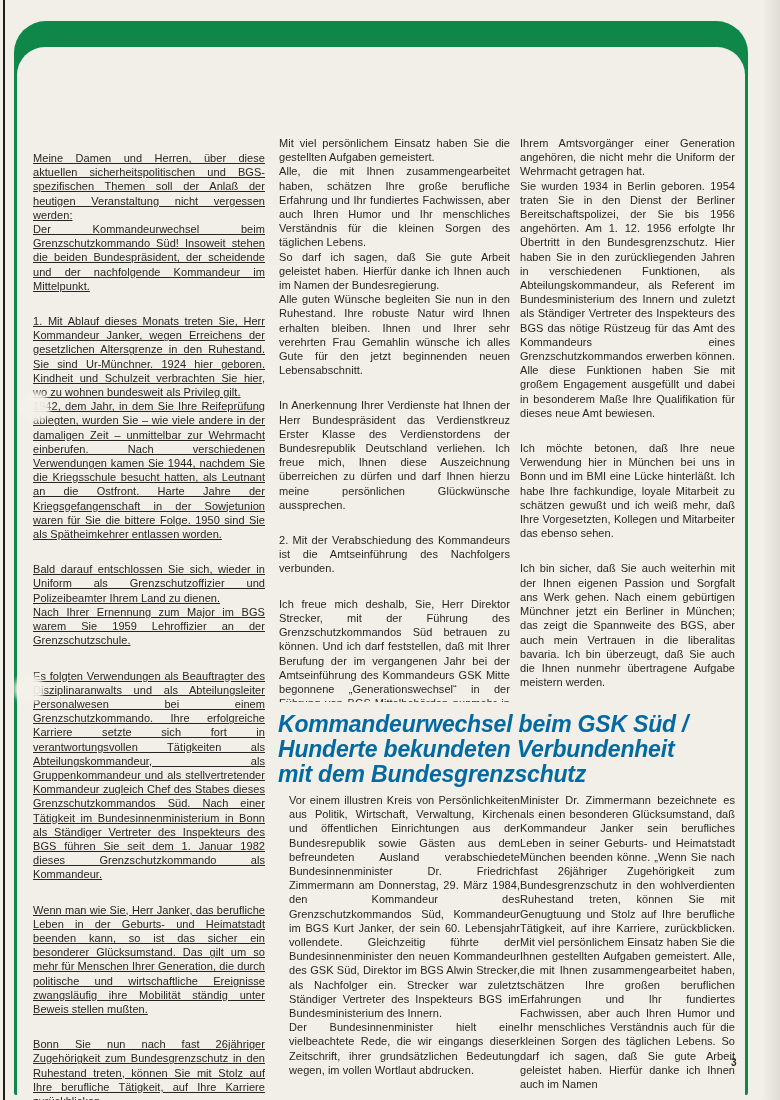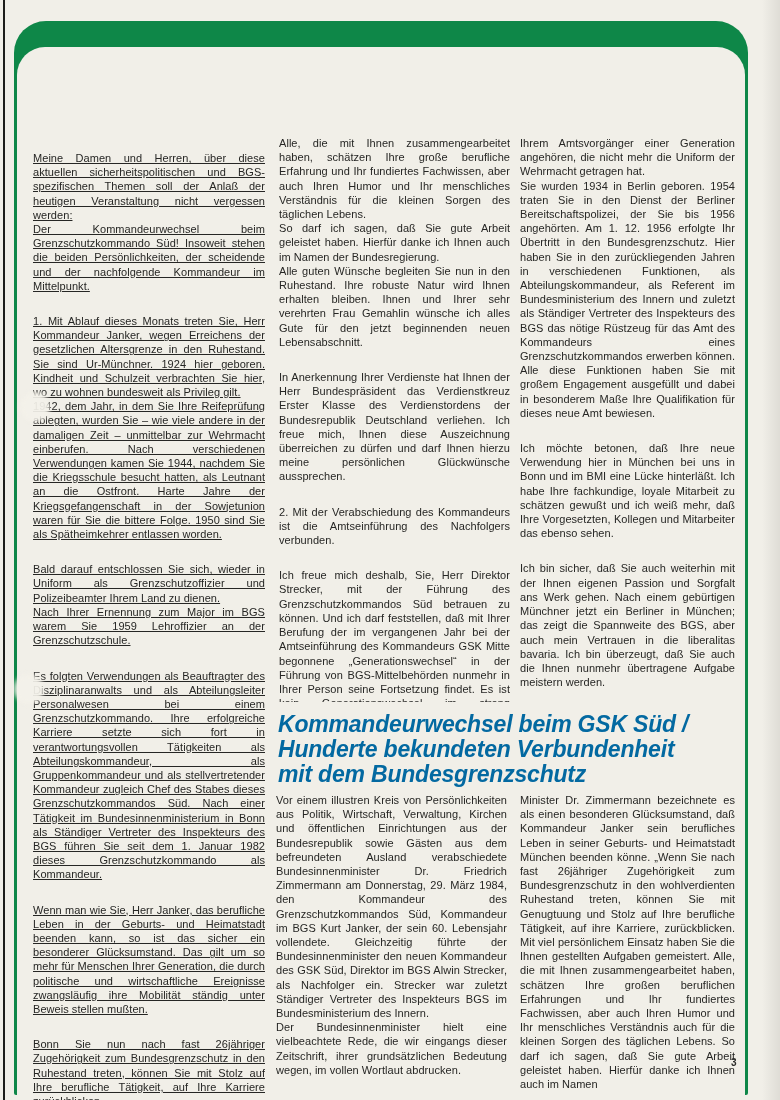--- a/index.html
+++ b/index.html
@@ -33,49 +33,50 @@
   #col1{left:33px;top:151px;width:232px;height:958px;text-decoration:underline;}
   #col2{left:279px;top:136px;width:231px;height:566px;}
   #col3{left:520px;top:136px;width:215px;height:566px;}
   
   .headline{
     position:absolute;left:278px;top:712px;width:470px;
     font-size:23px;line-height:25px;font-weight:bold;font-style:italic;
     color:#0369a1;letter-spacing:-0.2px;
   }
   .headline div{white-space:nowrap;}
-  #art-left{left:276px;top:793px;width:231px;height:302px;}
+  #art-left{left:289px;top:793px;width:231px;height:302px;}
   #art-right{left:520px;top:793px;width:215px;height:302px;}
   
   .page-num{position:absolute;left:731px;top:1057px;font-size:10px;font-weight:bold;color:#2c2c2a;}
   
   .hole{position:absolute;border-radius:50%;background:rgba(243,241,234,0.93);filter:blur(2px);}
   #hole1{left:20px;top:392px;width:30px;height:30px;}
   #hole2{left:14px;top:674px;width:30px;height:30px;}
 </style>
 </head>
 <body>
 
 <div class="frame">
   <div class="frame-inner"></div>
 </div>
 
 <div class="col" id="col1">
   <p>Meine Damen und Herren, über diese aktuellen sicherheitspolitischen und BGS-spezifischen Themen soll der Anlaß der heutigen Veranstaltung nicht vergessen werden:</p>
-  <p>Der Kommandeurwechsel beim Grenzschutzkommando Süd! Insoweit stehen die beiden Persönlichkeiten, der scheidende und der nachfolgende Kommandeur im Mittelpunkt.</p>
+  <p>Der Kommandeurwechsel beim Grenzschutzkommando Süd! Insoweit stehen die beiden Bundespräsident, der scheidende und der nachfolgende Kommandeur im Mittelpunkt.</p>
   <p class="gap">1. Mit Ablauf dieses Monats treten Sie, Herr Kommandeur Janker, wegen Erreichens der gesetzlichen Altersgrenze in den Ruhestand. Sie sind Ur-Münchner. 1924 hier geboren. Kindheit und Schulzeit verbrachten Sie hier, wo zu wohnen bundesweit als Privileg gilt.</p>
   <p>1942, dem Jahr, in dem Sie Ihre Reifeprüfung ablegten, wurden Sie – wie viele andere in der damaligen Zeit – unmittelbar zur Wehrmacht einberufen. Nach verschiedenen Verwendungen kamen Sie 1944, nachdem Sie die Kriegsschule besucht hatten, als Leutnant an die Ostfront. Harte Jahre der Kriegsgefangenschaft in der Sowjetunion waren für Sie die bittere Folge. 1950 sind Sie als Spätheimkehrer entlassen worden.</p>
   <p class="gap">Bald darauf entschlossen Sie sich, wieder in Uniform als Grenzschutzoffizier und Polizeibeamter Ihrem Land zu dienen.</p>
   <p>Nach Ihrer Ernennung zum Major im BGS warem Sie 1959 Lehroffizier an der Grenzschutzschule.</p>
   <p class="gap">Es folgten Verwendungen als Beauftragter des Disziplinaranwalts und als Abteilungsleiter Personalwesen bei einem Grenzschutzkommando. Ihre erfolgreiche Karriere setzte sich fort in verantwortungsvollen Tätigkeiten als Abteilungskommandeur, als Gruppenkommandeur und als stellvertretender Kommandeur zugleich Chef des Stabes dieses Grenzschutzkommandos Süd. Nach einer Tätigkeit im Bundesinnenministerium in Bonn als Ständiger Vertreter des Inspekteurs des BGS führen Sie seit dem 1. Januar 1982 dieses Grenzschutzkommando als Kommandeur.</p>
   <p class="gap">Wenn man wie Sie, Herr Janker, das berufliche Leben in der Geburts- und Heimatstadt beenden kann, so ist das sicher ein besonderer Glücksumstand. Das gilt um so mehr für Menschen Ihrer Generation, die durch politische und wirtschaftliche Ereignisse zwangsläufig ihre Mobilität ständig unter Beweis stellen mußten.</p>
   <p class="gap">Bonn Sie nun nach fast 26jähriger Zugehörigkeit zum Bundesgrenzschutz in den Ruhestand treten, können Sie mit Stolz auf Ihre berufliche Tätigkeit, auf Ihre Karriere zurückblicken.</p>
 </div>
 
 <div class="col" id="col2">
+  <p>Mit viel persönlichem Einsatz haben Sie die gestellten Aufgaben gemeistert.</p>
   <p>Alle, die mit Ihnen zusammengearbeitet haben, schätzen Ihre große berufliche Erfahrung und Ihr fundiertes Fachwissen, aber auch Ihren Humor und Ihr menschliches Verständnis für die kleinen Sorgen des täglichen Lebens.</p>
   <p>So darf ich sagen, daß Sie gute Arbeit geleistet haben. Hierfür danke ich Ihnen auch im Namen der Bundesregierung.</p>
   <p>Alle guten Wünsche begleiten Sie nun in den Ruhestand. Ihre robuste Natur wird Ihnen erhalten bleiben. Ihnen und Ihrer sehr verehrten Frau Gemahlin wünsche ich alles Gute für den jetzt beginnenden neuen Lebensabschnitt.</p>
   <p class="gap">In Anerkennung Ihrer Verdienste hat Ihnen der Herr Bundespräsident das Verdienstkreuz Erster Klasse des Verdienstordens der Bundesrepublik Deutschland verliehen. Ich freue mich, Ihnen diese Auszeichnung überreichen zu dürfen und darf Ihnen hierzu meine persönlichen Glückwünsche aussprechen.</p>
   <p class="gap">2. Mit der Verabschiedung des Kommandeurs ist die Amtseinführung des Nachfolgers verbunden.</p>
   <p class="gap">Ich freue mich deshalb, Sie, Herr Direktor Strecker, mit der Führung des Grenzschutzkommandos Süd betrauen zu können. Und ich darf feststellen, daß mit Ihrer Berufung der im vergangenen Jahr bei der Amtseinführung des Kommandeurs GSK Mitte begonnene „Generationswechsel“ in der Führung von BGS-Mittelbehörden nunmehr in Ihrer Person seine Fortsetzung findet. Es ist kein Generationswechsel im streng rechnerischen Sinne, aber doch wohl insoweit, als Sie im Gegensatz zu</p>
 </div>
 
 <div class="col" id="col3">
   <p>Ihrem Amtsvorgänger einer Generation angehören, die nicht mehr die Uniform der Wehrmacht getragen hat.</p>

